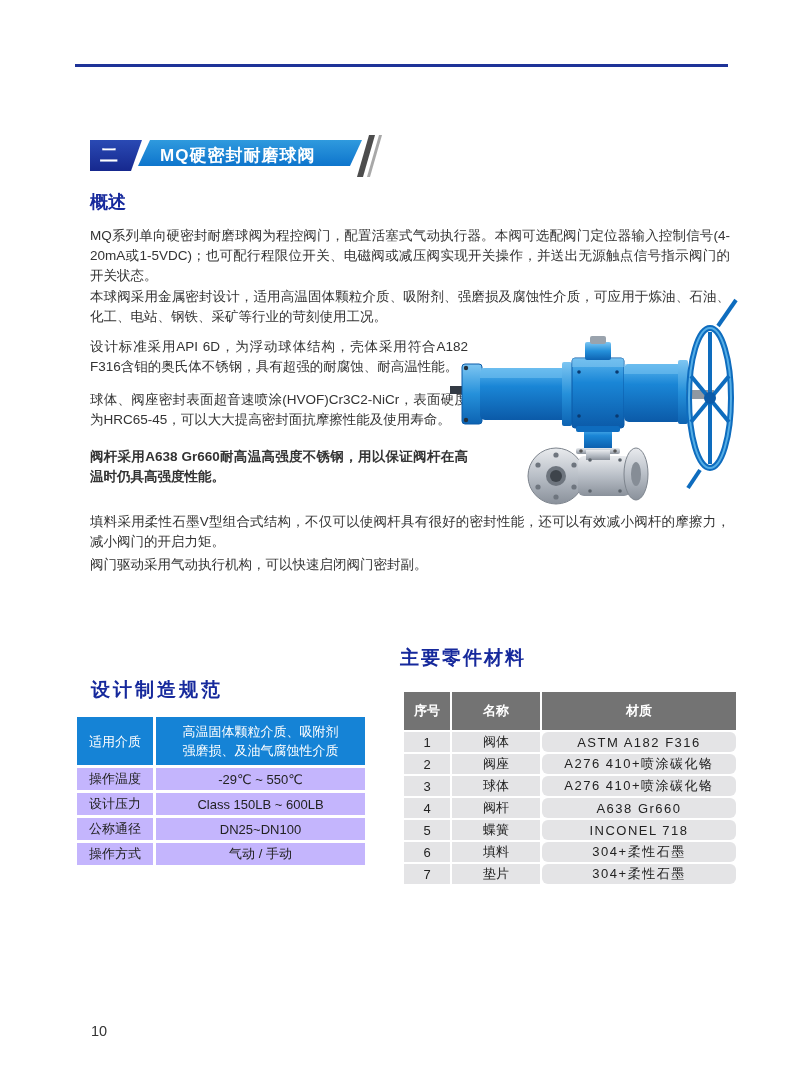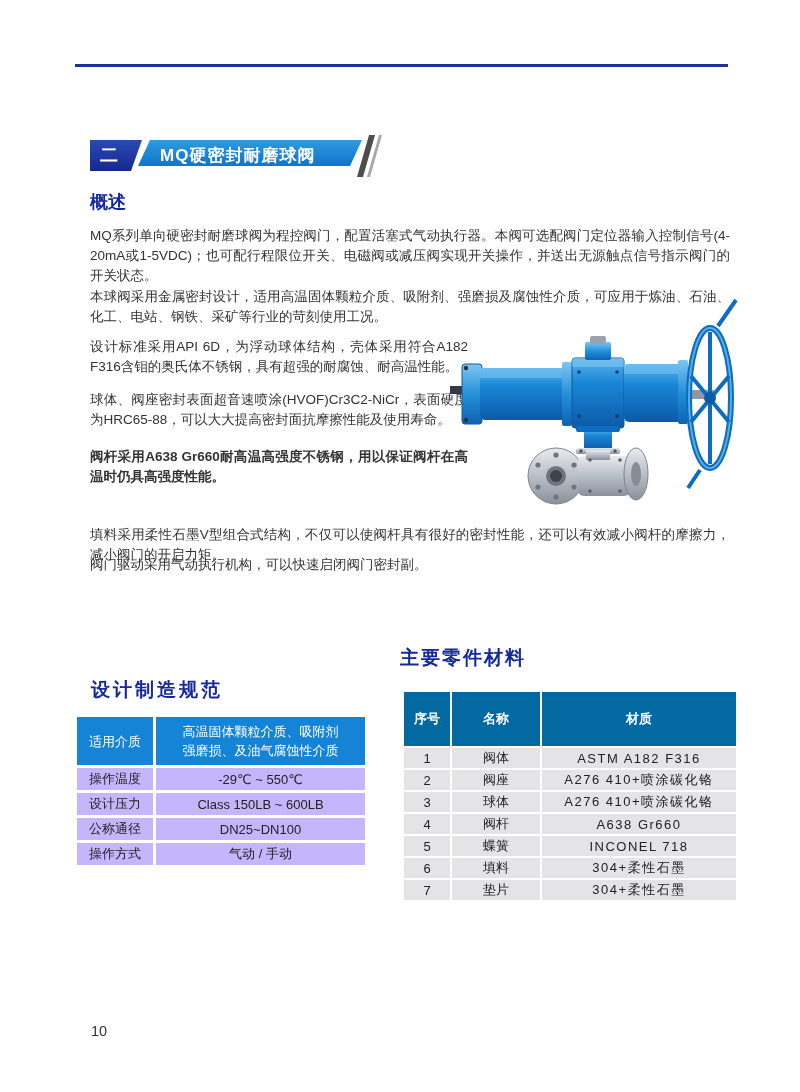--- a/index.html
+++ b/index.html
@@ -94,21 +94,21 @@
     text-align: justify;
     color: #333333;
   }
   .para.narrow { width: 378px; }
   .p1 { top: 226px; }
   .p2 { top: 287px; }
   .p3 { top: 337px; }
   .p4 { top: 390px; }
   .p5 { top: 447px; font-weight: bold; }
   .p6 { top: 489px; }
-  .p7 { top: 512px; margin-top: 13px; }
+  .p7 { top: 512px; }
   .p8 { top: 555px; }
   
   .valve-img {
     position: absolute;
     left: 438px; top: 298px;
     width: 332px; height: 212px;
   }
   
   table { border-collapse: separate; }
   .spec-table {
@@ -134,39 +134,39 @@
     line-height: 19px;
   }
   .mat-table {
     position: absolute;
     left: 402px; top: 690px;
     width: 336px;
     border-spacing: 2px;
     font-size: 13px;
   }
   .mat-table th {
-    background: #0369a1;
+    background: #737373;
     color: #ffffff;
     font-weight: bold;
     height: 38px;
     text-align: center;
     vertical-align: middle;
-    padding: 18px 2px;
+    padding: 2px 2px;
   }
   .mat-table td {
     background: #e4e4e6;
     color: #222222;
     height: 17px;
     text-align: center;
     vertical-align: middle;
     padding: 1px 2px;
   }
   .mat-table .c-no  { width: 46px; }
   .mat-table .c-name{ width: 88px; }
-  .mat-table td.mat { letter-spacing: 1.5px; }
+  .mat-table td.mat { letter-spacing: 1.5px; border-radius: 6px; }
   
   .page-num {
     position: absolute;
     left: 91px; top: 1023px;
     font-size: 14.5px;
     color: #333333;
   }
 </style>
 </head>
 <body>
@@ -181,21 +181,21 @@
   <div class="banner-main">
     <span>MQ硬密封耐磨球阀</span>
   </div>
   <div class="banner-slash-1"></div>
   <div class="banner-slash-2"></div>
 
   <div class="h-overview">概述</div>
   <div class="para p1">MQ系列单向硬密封耐磨球阀为程控阀门，配置活塞式气动执行器。本阀可选配阀门定位器输入控制信号(4-20mA或1-5VDC)；也可配行程限位开关、电磁阀或减压阀实现开关操作，并送出无源触点信号指示阀门的开关状态。</div>
   <div class="para p2">本球阀采用金属密封设计，适用高温固体颗粒介质、吸附剂、强磨损及腐蚀性介质，可应用于炼油、石油、化工、电站、钢铁、采矿等行业的苛刻使用工况。</div>
   <div class="para narrow p3">设计标准采用API 6D，为浮动球体结构，壳体采用符合A182 F316含钼的奥氏体不锈钢，具有超强的耐腐蚀、耐高温性能。</div>
-  <div class="para narrow p4">球体、阀座密封表面超音速喷涂(HVOF)Cr3C2-NiCr，表面硬度为HRC65-88，可以大大提高密封面抗摩擦性能及使用寿命。</div>
+  <div class="para narrow p4">球体、阀座密封表面超音速喷涂(HVOF)Cr3C2-NiCr，表面硬度为HRC65-45，可以大大提高密封面抗摩擦性能及使用寿命。</div>
   <div class="para narrow p5">阀杆采用A638 Gr660耐高温高强度不锈钢，用以保证阀杆在高温时仍具高强度性能。</div>
   <div class="para p7">填料采用柔性石墨V型组合式结构，不仅可以使阀杆具有很好的密封性能，还可以有效减小阀杆的摩擦力，减小阀门的开启力矩。</div>
   <div class="para p8">阀门驱动采用气动执行机构，可以快速启闭阀门密封副。</div>
 
   <svg class="valve-img" viewBox="0 0 332 212">
     <defs>
       <linearGradient id="cyl" x1="0" y1="0" x2="0" y2="1">
         <stop offset="0" stop-color="#5cb6ee"></stop>
         <stop offset="0.35" stop-color="#1a86d6"></stop>
         <stop offset="1" stop-color="#0b5aa8"></stop>

